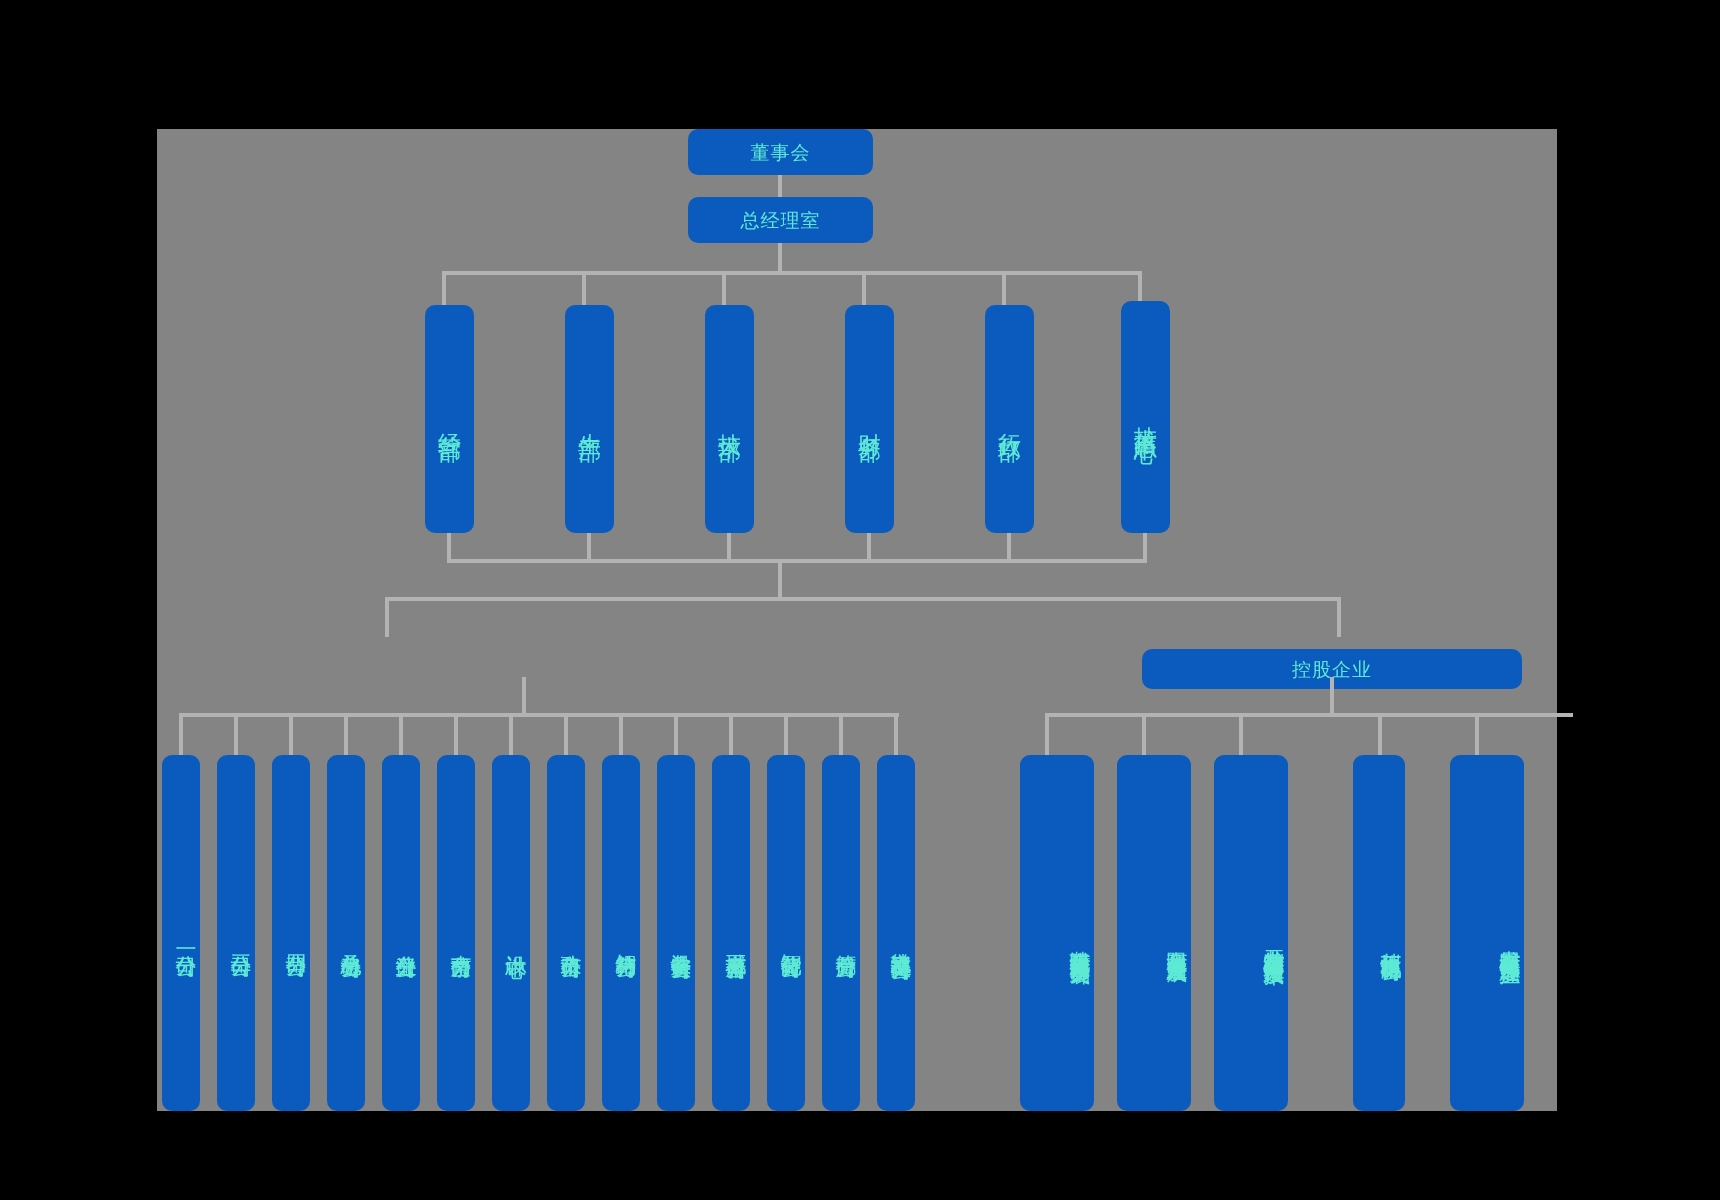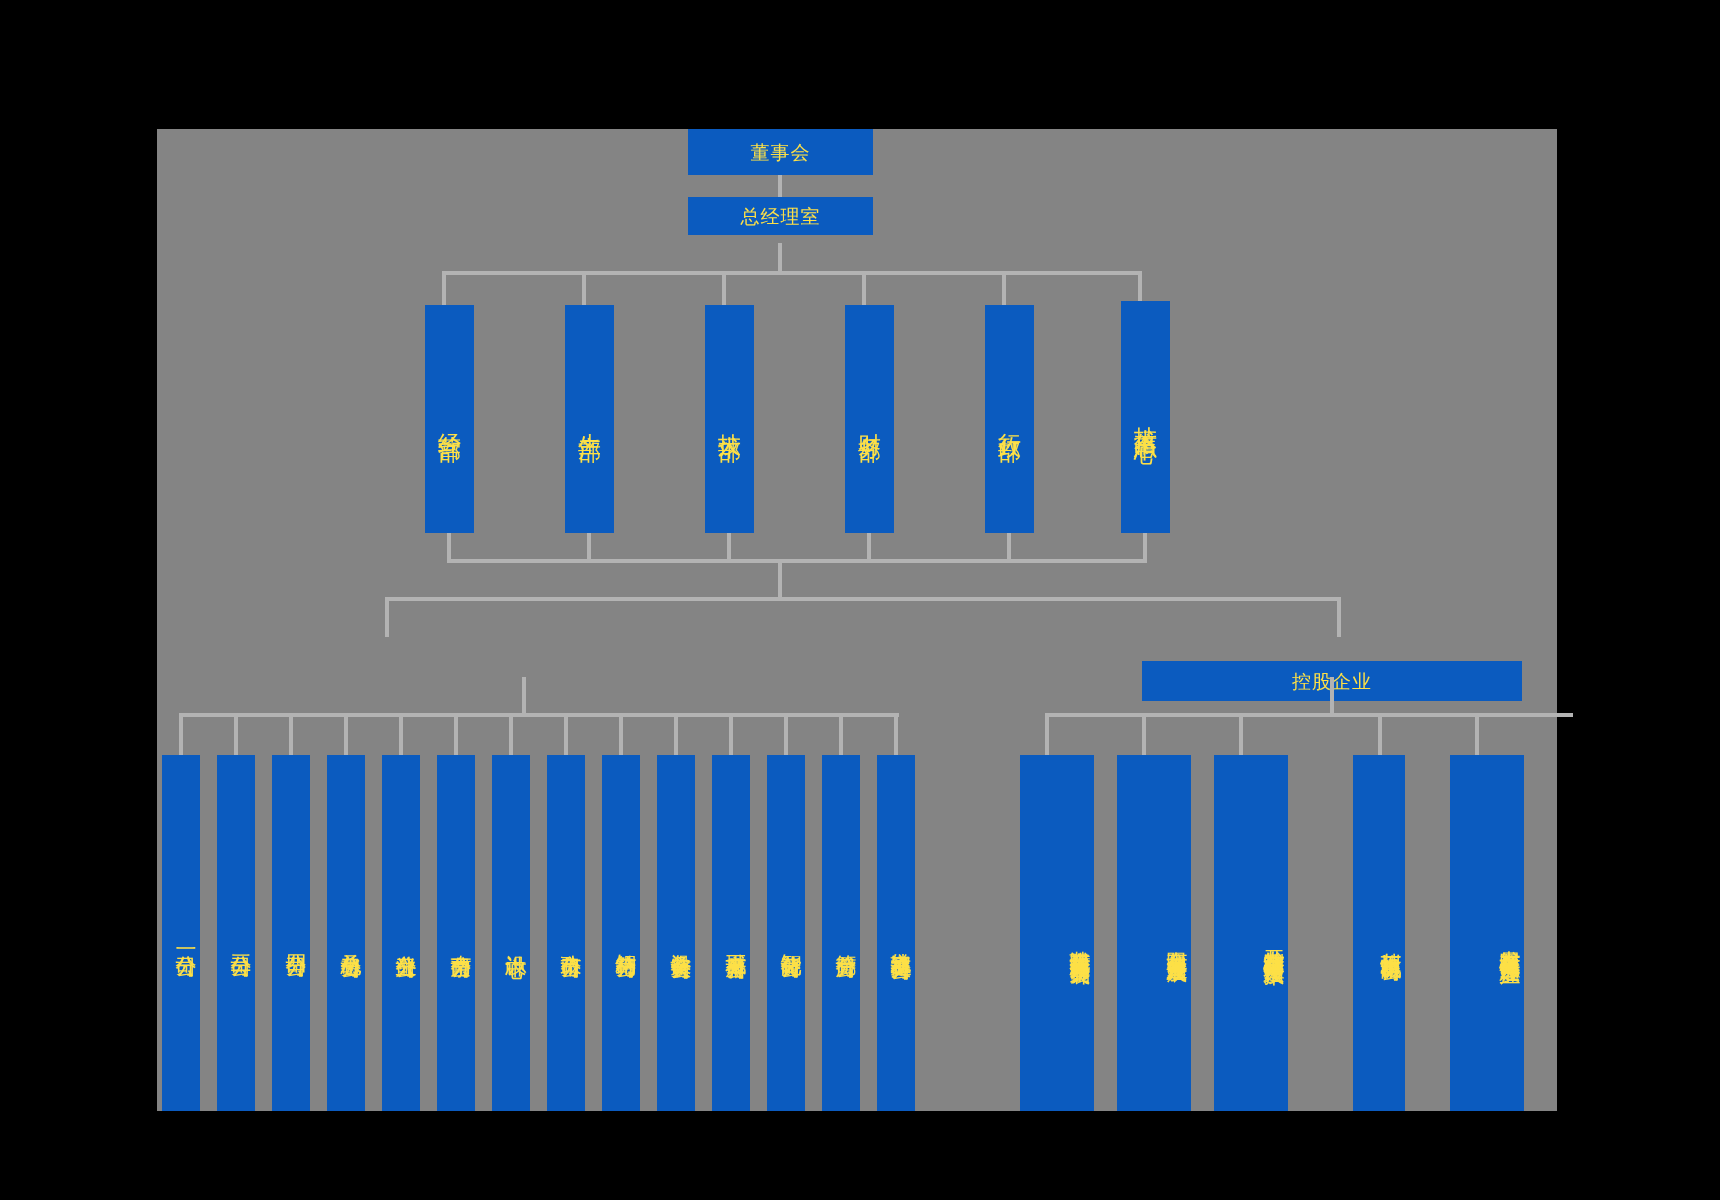--- a/index.html
+++ b/index.html
@@ -35,25 +35,26 @@
     position: absolute;
     background: #b3b3b3;
   }
   .conn.v { width: 4px; }
   .conn.h { height: 4px; }
 
   
   .box {
     position: absolute;
     background: #0b5bbf;
-    color: #fde047;
+    color: #5eead4;
     box-sizing: border-box;
     display: flex;
     align-items: center;
     justify-content: center;
+    border-radius: 10px;
   }
 
   .box.horiz {
     font-size: 19px;
     letter-spacing: 1px;
     line-height: 1.2;
     text-align: center;
   }
 
   
@@ -99,21 +100,21 @@
 
 <div id="stage">
   <div id="canvas">
 
     <div class="box horiz" style="left:531px; top:0px; width:185px; height:46px;">
       <span>董事会</span>
     </div>
 
     <div class="conn v" style="left:621px; top:46px; width:4px; height:22px;"></div>
 
-    <div class="box horiz" style="left:531px; top:68px; width:185px; height:38px;">
+    <div class="box horiz" style="left:531px; top:68px; width:185px; height:46px;">
       <span>总经理室</span>
     </div>
 
     <div class="conn v" style="left:621px; top:114px; width:4px; height:28px;"></div>
     <div class="conn h" style="left:285px; top:142px; width:700px; height:4px;"></div>
 
     <div class="conn v" style="left:285px; top:142px; height:34px;"></div>
     <div class="conn v" style="left:425px; top:142px; height:34px;"></div>
     <div class="conn v" style="left:565px; top:142px; height:34px;"></div>
     <div class="conn v" style="left:705px; top:142px; height:34px;"></div>
@@ -147,21 +148,21 @@
     <div class="conn v" style="left:986px; top:404px; height:30px;"></div>
 
     <div class="conn h" style="left:290px; top:430px; width:700px; height:4px;"></div>
 
     <div class="conn v" style="left:621px; top:430px; width:4px; height:38px;"></div>
 
     <div class="conn h" style="left:228px; top:468px; width:956px; height:4px;"></div>
     <div class="conn v" style="left:228px; top:468px; height:40px;"></div>
     <div class="conn v" style="left:1180px; top:468px; height:40px;"></div>
 
-    <div class="box horiz" style="left:985px; top:532px; width:380px; height:40px;">
+    <div class="box horiz" style="left:985px; top:520px; width:380px; height:40px;">
       <span>控股企业</span>
     </div>
 
     <div class="conn v" style="left:365px; top:548px; height:38px;"></div>
     <div class="conn h" style="left:22px; top:584px; width:720px; height:4px;"></div>
 
     <div class="conn v" style="left:22px;  top:584px; height:44px;"></div>
     <div class="conn v" style="left:77px;  top:584px; height:44px;"></div>
     <div class="conn v" style="left:132px; top:584px; height:44px;"></div>
     <div class="conn v" style="left:187px; top:584px; height:44px;"></div>

